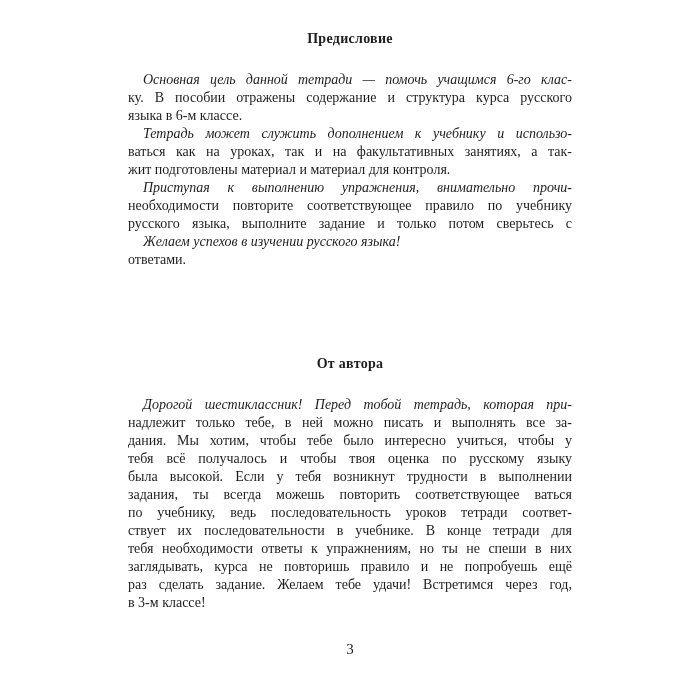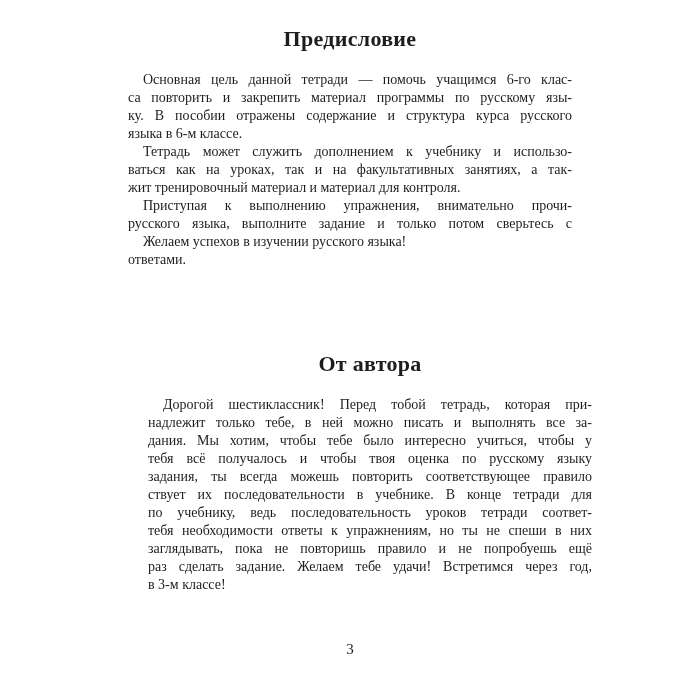--- a/index.html
+++ b/index.html
@@ -6,76 +6,77 @@
   .page{
     position:relative;
     width:700px;height:700px;
     background:#ffffff;
     color:#1d1d1d;
     font-family:"Liberation Serif","DejaVu Serif",serif;
     overflow:hidden;
   }
   .book-section{position:absolute;left:128px;width:444px;}
   .section-0{top:26px;}
-  .section-1{top:351px;margin-left:20px;}
+  .section-1{top:351px;}
   .section-title{
     margin:0 0 19px 0;
-    font-size:22px;
+    font-size:14px;
     line-height:26px;
     font-weight:bold;
     text-align:center;
     letter-spacing:0.3px;
   }
   .section-body{font-size:14px;line-height:18px;}
   .line{
     text-align:justify;
     text-align-last:justify;
     white-space:nowrap;
   }
-  .line.first{padding-left:15px;}
+  .line.first{padding-left:15px;font-style:italic;}
   .line.last{text-align-last:left;}
   .page-number{
     position:absolute;
     top:641px;left:128px;width:444px;
     text-align:center;
     font-size:15px;
     color:#1d1d1d;
   }
 </style>
 </head>
 <body>
 
 <main class="page">
 
   <section class="book-section section-0">
       <h2 class="section-title">Предисловие</h2>
       <div class="section-body">
         <div class="line first">Основная цель данной тетради — помочь учащимся 6-го клас-</div>
-        <div class="line">са повторить и закрепить материал программы по русскому язы-</div>
         <div class="line">ку. В пособии отражены содержание и структура курса русского</div>
         <div class="line last">языка в 6-м классе.</div>
         <div class="line first">Тетрадь может служить дополнением к учебнику и использо-</div>
         <div class="line">ваться как на уроках, так и на факультативных занятиях, а так-</div>
-        <div class="line last">жит тренировочный материал и материал для контроля.</div>
+        <div class="line last">жит подготовлены материал и материал для контроля.</div>
         <div class="line first">Приступая к выполнению упражнения, внимательно прочи-</div>
+        <div class="line">необходимости повторите соответствующее правило по учебнику</div>
         <div class="line">русского языка, выполните задание и только потом сверьтесь с</div>
         <div class="line first last">Желаем успехов в изучении русского языка!</div>
         <div class="line last">ответами.</div>
       </div>
     </section>
     <section class="book-section section-1">
       <h2 class="section-title">От автора</h2>
       <div class="section-body">
         <div class="line first">Дорогой шестиклассник! Перед тобой тетрадь, которая при-</div>
         <div class="line">надлежит только тебе, в ней можно писать и выполнять все за-</div>
         <div class="line">дания. Мы хотим, чтобы тебе было интересно учиться, чтобы у</div>
         <div class="line">тебя всё получалось и чтобы твоя оценка по русскому языку</div>
-        <div class="line">задания, ты всегда можешь повторить соответствующее правило</div>
+        <div class="line">была высокой. Если у тебя возникнут трудности в выполнении</div>
+        <div class="line">задания, ты всегда можешь повторить соответствующее ваться</div>
+        <div class="line">по учебнику, ведь последовательность уроков тетради соответ-</div>
         <div class="line">ствует их последовательности в учебнике. В конце тетради для</div>
-        <div class="line">по учебнику, ведь последовательность уроков тетради соответ-</div>
         <div class="line">тебя необходимости ответы к упражнениям, но ты не спеши в них</div>
-        <div class="line">заглядывать, пока не повторишь правило и не попробуешь ещё</div>
+        <div class="line">заглядывать, курса не повторишь правило и не попробуешь ещё</div>
         <div class="line">раз сделать задание. Желаем тебе удачи! Встретимся через год,</div>
         <div class="line last">в 3-м классе!</div>
       </div>
     </section>
     <div class="page-number">3</div>
 </main>
 
 </body></html>

